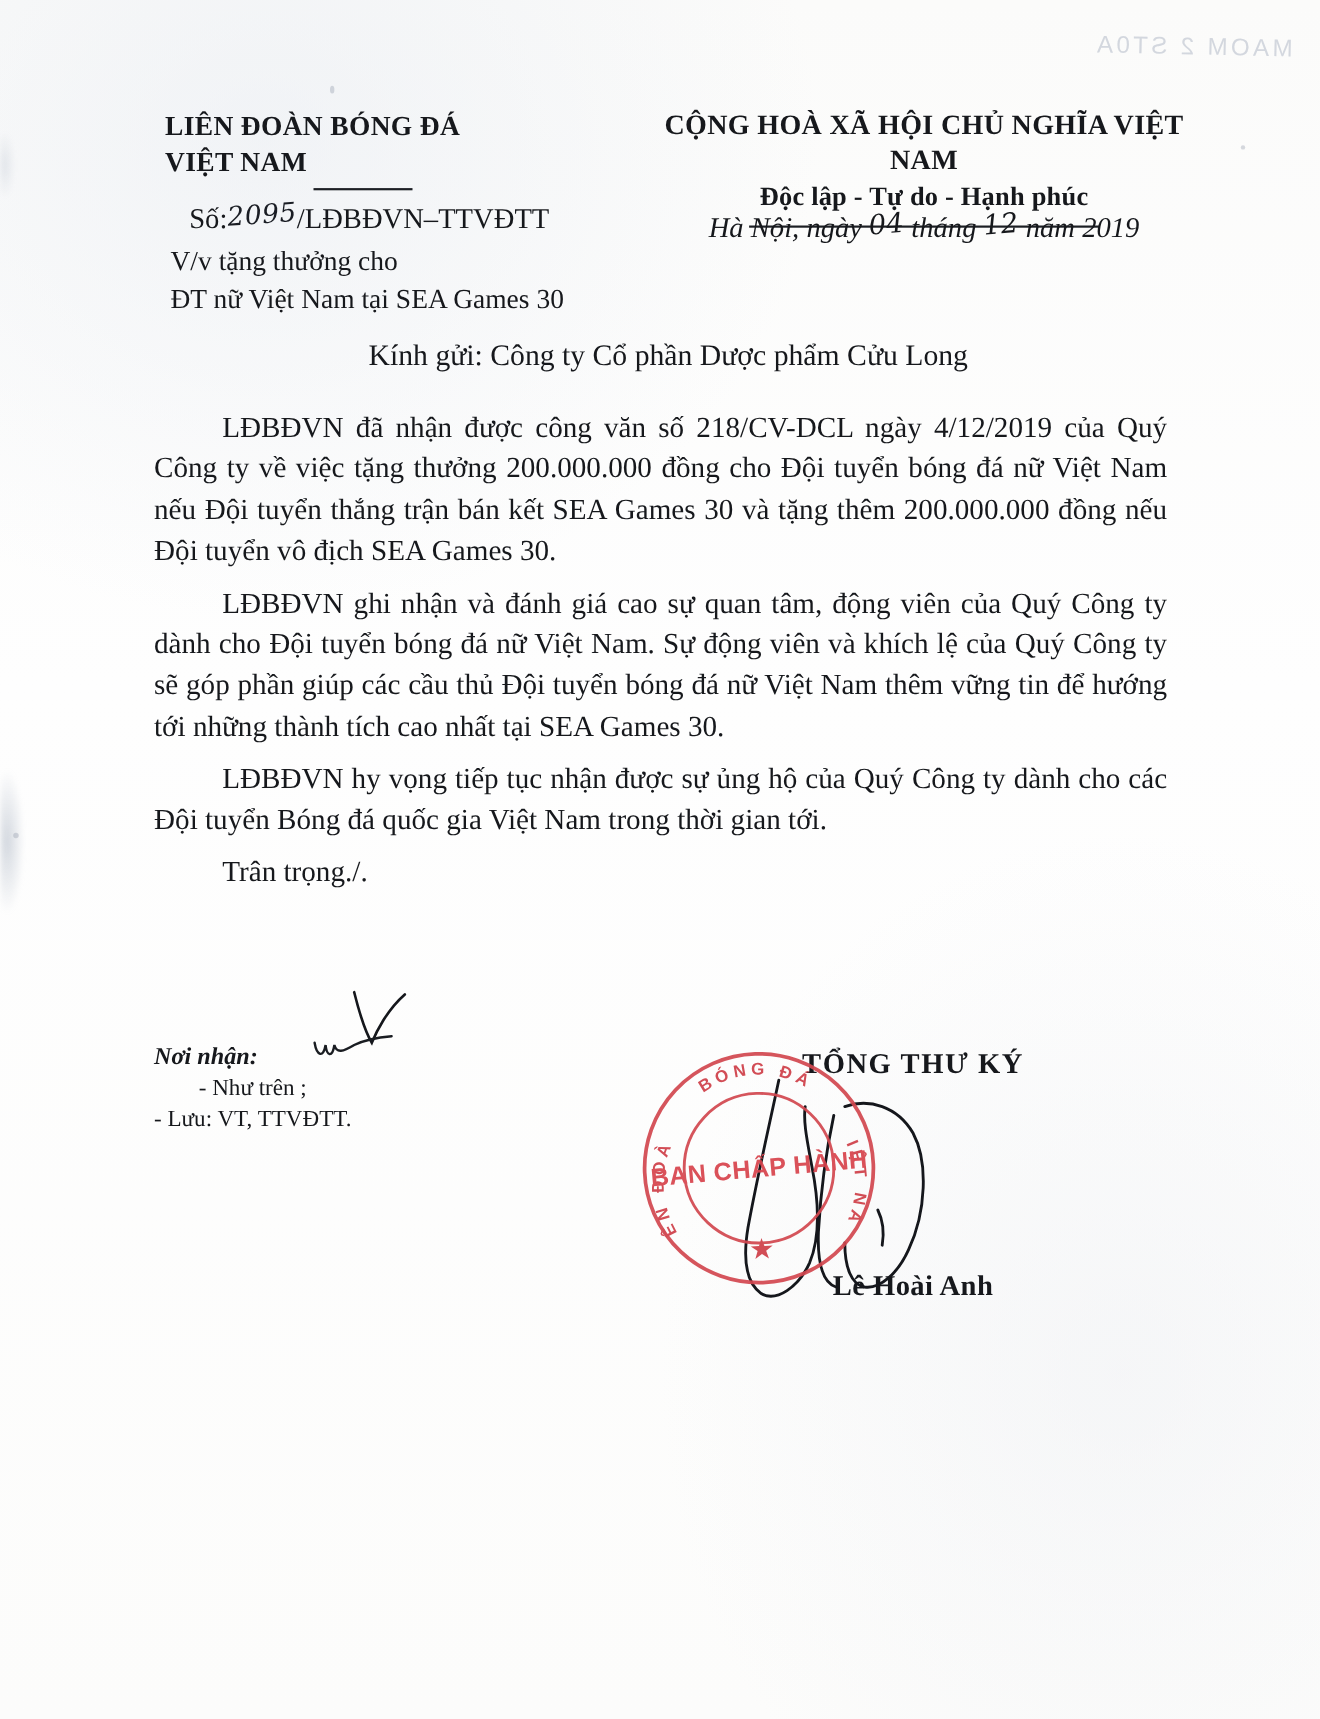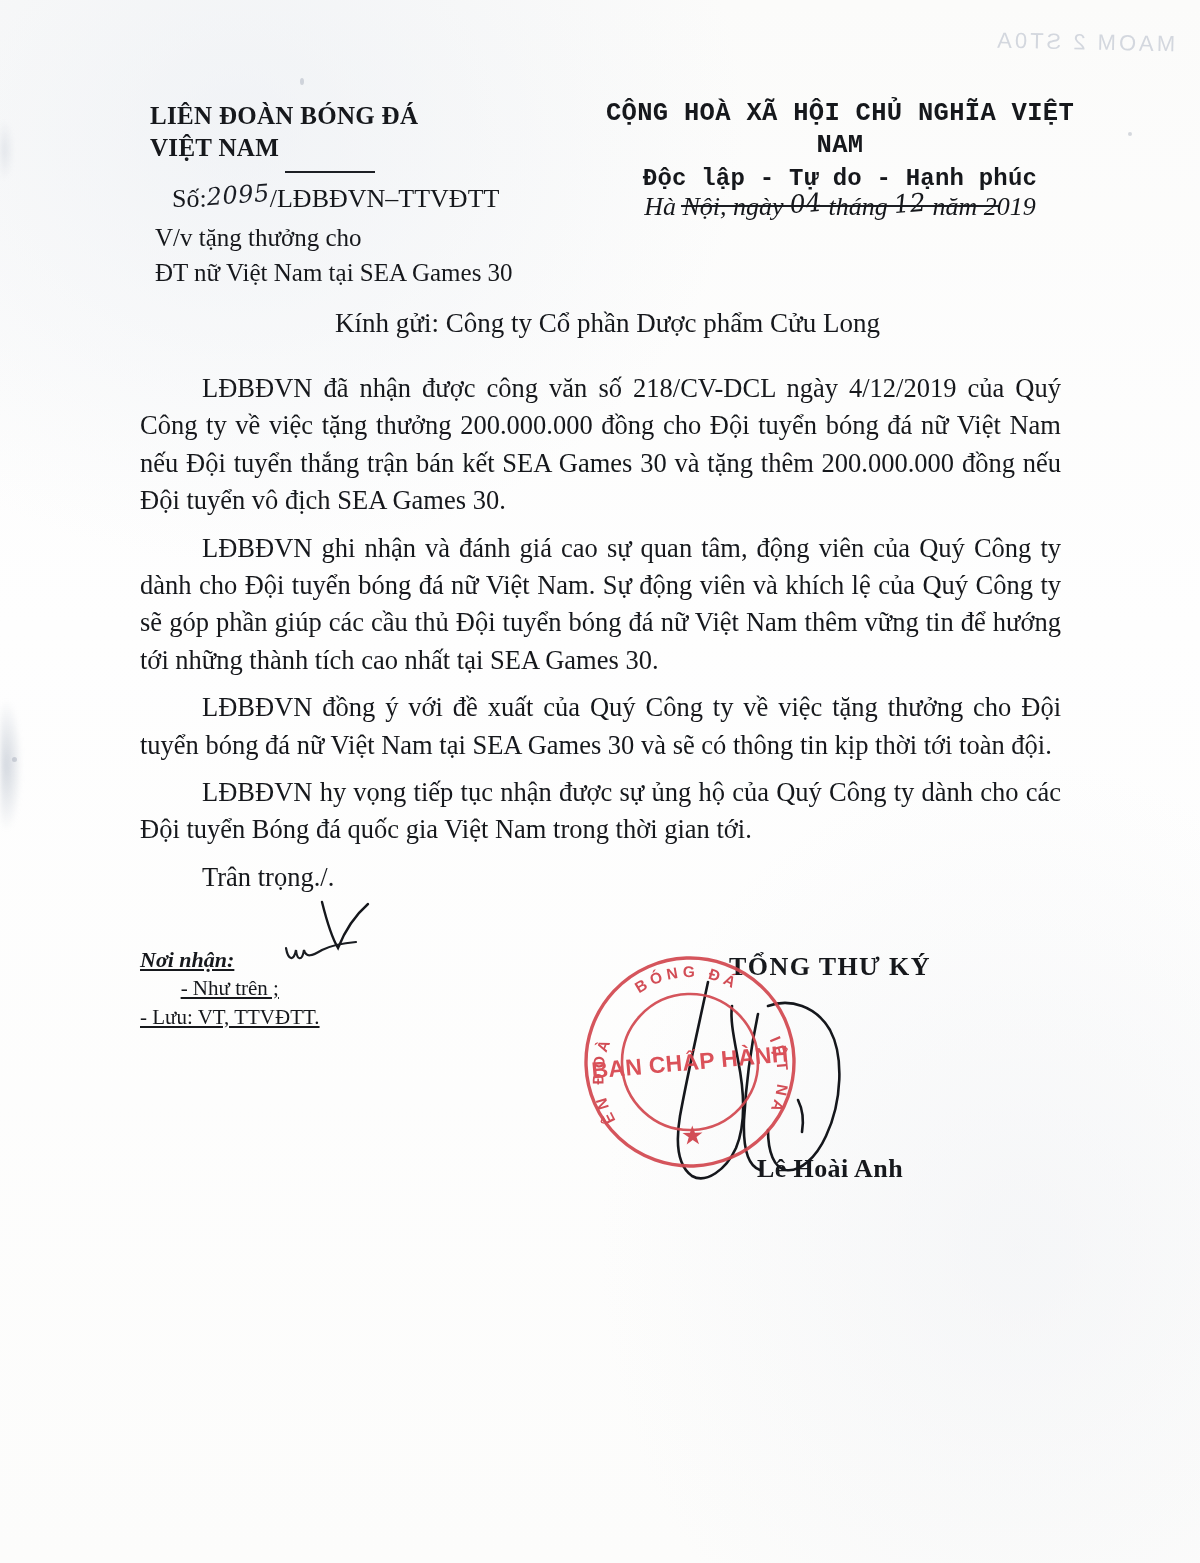--- a/index.html
+++ b/index.html
@@ -74,21 +74,20 @@
     left: 150px;
     top: 100px;
     width: 360px;
   }
   .hdr-right {
     position: absolute;
     left: 580px;
     top: 98px;
     width: 520px;
     text-align: center;
-    font-family: Liberation Mono, monospace;
   }
   .org-name, .nation-name {
     font-weight: bold;
     font-size: 25px;
     line-height: 32px;
     letter-spacing: .3px;
   }
   .nation-name { font-size: 25.5px; }
   .motto {
     font-weight: bold;
@@ -174,21 +173,20 @@
   .para.last-line-natural { text-align: left; }
   .para.closing { margin-bottom: 4px; }
 
   
   .recipients-note {
     position: absolute;
     left: 140px;
     top: 945px;
     font-size: 21px;
     line-height: 29px;
-    text-decoration: underline;
   }
   .recipients-note .rn-title {
     font-weight: bold;
     font-style: italic;
     font-size: 22px;
   }
   .rn-item { white-space: nowrap; text-align: center; }
 
   .sign-block {
     position: absolute;
@@ -334,21 +332,20 @@
     <span>tháng</span>
     <span class="hw-date">12</span>
     <span>năm 2019</span>
   </div>
 
   <div class="recipient">Kính gửi: Công ty Cổ phần Dược phẩm Cửu Long</div>
 
   <div class="body-block">
     <p class="para">LĐBĐVN đã nhận được công văn số 218/CV-DCL ngày 4/12/2019 của Quý Công ty về việc tặng thưởng 200.000.000 đồng cho Đội tuyển bóng đá nữ Việt Nam nếu Đội tuyển thắng trận bán kết SEA Games 30 và tặng thêm 200.000.000 đồng nếu Đội tuyển vô địch SEA Games 30.</p>
     <p class="para">LĐBĐVN ghi nhận và đánh giá cao sự quan tâm, động viên của Quý Công ty dành cho Đội tuyển bóng đá nữ Việt Nam. Sự động viên và khích lệ của Quý Công ty sẽ góp phần giúp các cầu thủ Đội tuyển bóng đá nữ Việt Nam thêm vững tin để hướng tới những thành tích cao nhất tại SEA Games 30.</p>
-    <p class="para">LĐBĐVN đồng ý với đề xuất của Quý Công ty về việc tặng thưởng cho Đội tuyển bóng đá nữ Việt Nam tại SEA Games 30 và sẽ có thông tin kịp thời tới toàn đội.</p>
     <p class="para">LĐBĐVN hy vọng tiếp tục nhận được sự ủng hộ của Quý Công ty dành cho các Đội tuyển Bóng đá quốc gia Việt Nam trong thời gian tới.</p>
     <p class="para last-line-natural closing">Trân trọng./.</p>
   </div>
 
   <svg class="tran-trong-flourish" viewBox="0 0 80 55">
     <path d="M6 4 C10 20, 16 40, 22 50 C26 40, 36 20, 52 6"></path>
   </svg>
 
   <div class="recipients-note">
     <div class="rn-title">Nơi nhận:</div>

